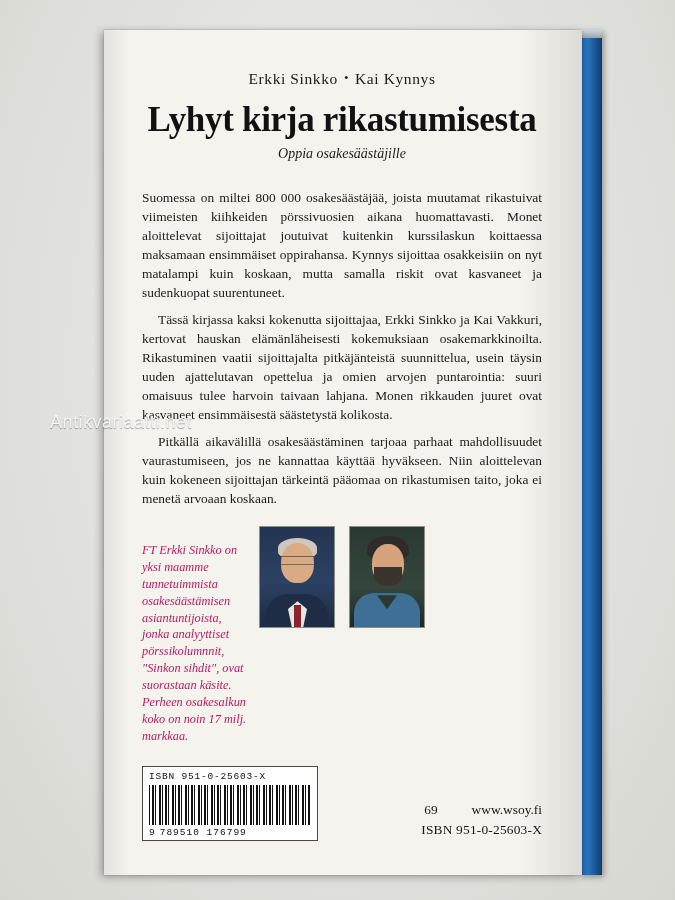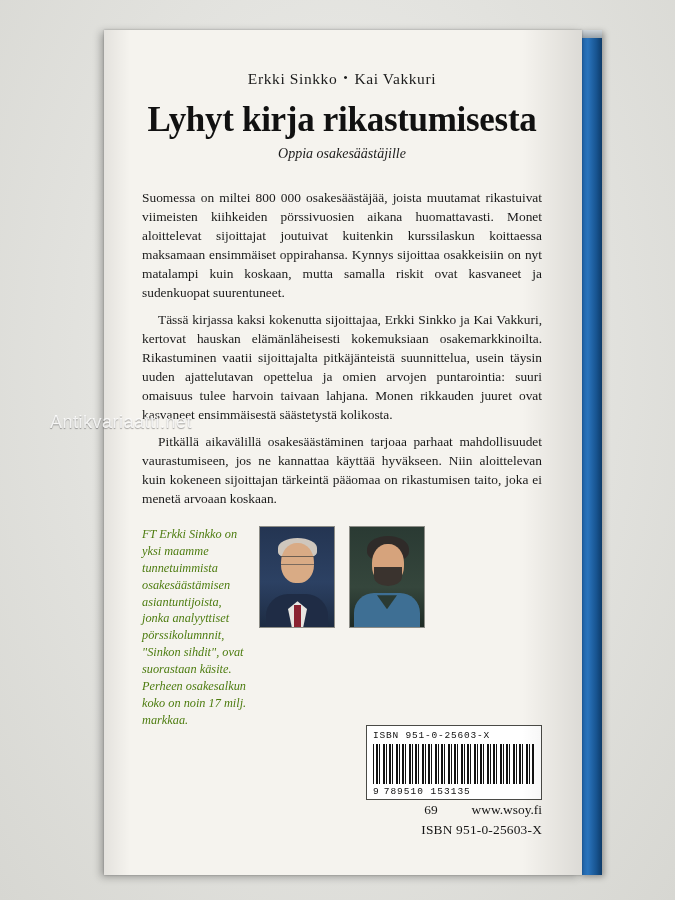--- a/index.html
+++ b/index.html
@@ -140,22 +140,23 @@
   }
   .bio {
     display: flex;
     gap: 8px;
     width: 50%;
   }
   .bio-text {
     font-style: italic;
     font-size: 12.3px;
     line-height: 1.37;
-    color: #4d7c0f;
+    color: #be185d;
     flex: 1 1 auto;
+    margin-top: 16px;
   }
   .portrait {
     width: 74px;
     height: 100px;
     flex: 0 0 74px;
     border: 1px solid #8c8c86;
     overflow: hidden;
     position: relative;
     background: #6d6f62;
   }
@@ -248,21 +249,20 @@
 
   
   .bottom {
     position: absolute;
     left: 38px;
     right: 40px;
     bottom: 34px;
     display: flex;
     align-items: flex-end;
     justify-content: space-between;
-    flex-direction: column;
   }
   .barcode-box {
     border: 1px solid #4a4a46;
     background: #fff;
     padding: 4px 6px 2px 6px;
     width: 176px;
     box-sizing: border-box;
   }
   .barcode-isbn {
     font-family: "Liberation Mono", monospace;
@@ -329,21 +329,21 @@
 <div class="book">
 
   <div class="spine">
     <div class="spine-top-cap"></div>
   </div>
 
   <div class="cover">
     <div class="inner">
 
       <div class="authors">
-        <span>Erkki Sinkko</span><span class="dot">•</span><span>Kai Vakkuri</span>
+        <span>Erkki Sinkko</span><span class="dot">•</span><span>Kai Kynnys</span>
       </div>
 
       <div class="title">Lyhyt kirja rikastumisesta</div>
       <div class="subtitle">Oppia osakesäästäjille</div>
 
       <div class="blurb">
         <p>Suomessa on miltei 800 000 osakesäästäjää, joista muutamat rikastuivat viimeisten kiihkeiden pörssivuosien aikana huomattavasti. Monet aloittelevat sijoittajat joutuivat kuitenkin kurssilaskun koittaessa maksamaan ensimmäiset oppirahansa. Kynnys sijoittaa osakkeisiin on nyt matalampi kuin koskaan, mutta samalla riskit ovat kasvaneet ja sudenkuopat suurentuneet.</p>
         <p>Tässä kirjassa kaksi kokenutta sijoittajaa, Erkki Sinkko ja Kai Vakkuri, kertovat hauskan elämänläheisesti kokemuksiaan osakemarkkinoilta. Rikastuminen vaatii sijoittajalta pitkäjänteistä suunnittelua, usein täysin uuden ajattelutavan opettelua ja omien arvojen puntarointia: suuri omaisuus tulee harvoin taivaan lahjana. Monen rikkauden juuret ovat kasvaneet ensimmäisestä säästetystä kolikosta.</p>
         <p>Pitkällä aikavälillä osakesäästäminen tarjoaa parhaat mahdollisuudet vaurastumiseen, jos ne kannattaa käyttää hyväkseen. Niin aloittelevan kuin kokeneen sijoittajan tärkeintä pääomaa on rikastumisen taito, joka ei menetä arvoaan koskaan.</p>
       </div>
@@ -374,21 +374,21 @@
 
       </div>
 
       <div class="bottom">
 
         <div class="barcode-box">
           <div class="barcode-isbn">ISBN 951-0-25603-X</div>
           <div class="barcode-bars"></div>
           <div class="barcode-digits">
             <span>9</span>
-            <span>789510 153135</span>
+            <span>789510 176799</span>
           </div>
         </div>
 
         <div class="imprint">
           <div class="imprint-row">
             <span class="page-no">69</span>
             <span class="url">www.wsoy.fi</span>
           </div>
           <div class="isbn">ISBN 951-0-25603-X</div>
         </div>

